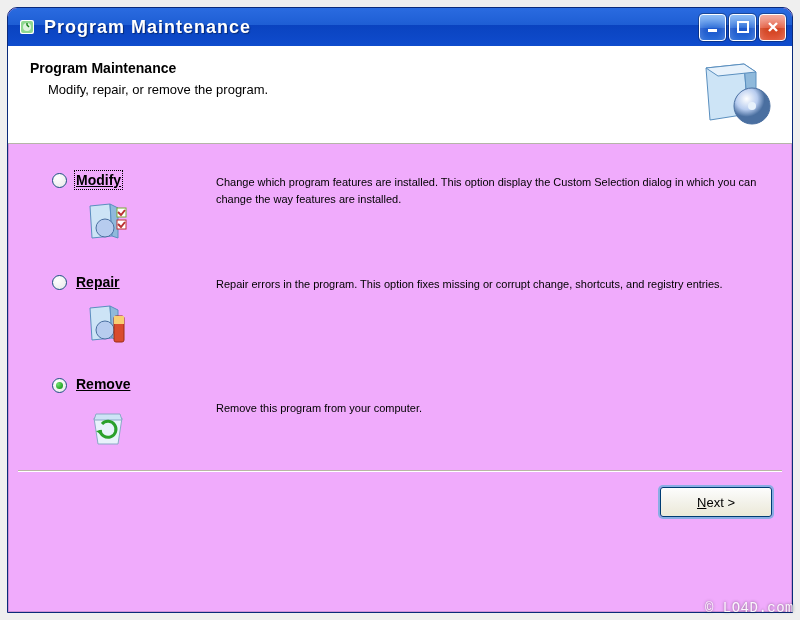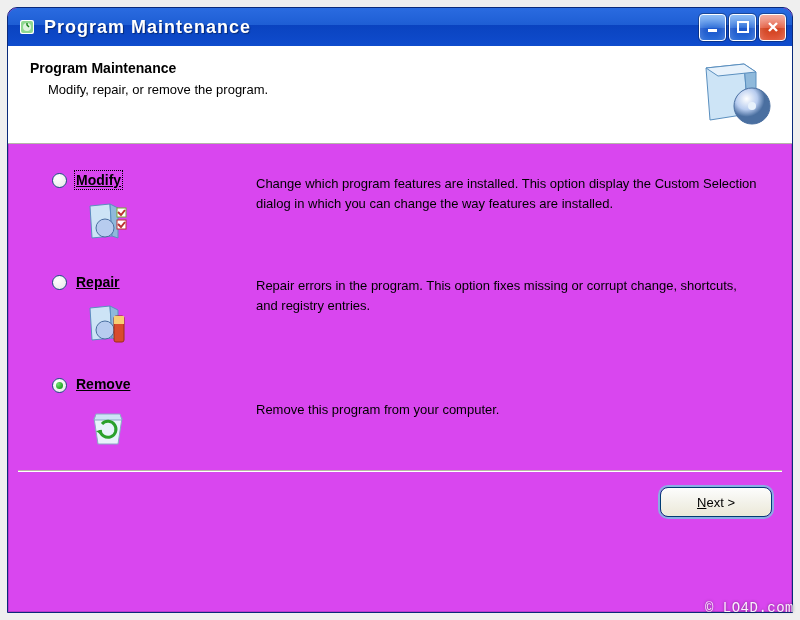--- a/index.html
+++ b/index.html
@@ -12,21 +12,21 @@
     font-size: 13px;
     color: #000;
     position: relative;
   }
   .window {
     position: absolute;
     left: 7px;
     top: 7px;
     width: 786px;
     height: 606px;
-    background: #d946ef;
+    background: #f0abfc;
     border: 1px solid #0a2a7a;
     border-radius: 10px 10px 0 0;
     box-shadow: 0 0 0 1px rgba(0,0,0,.15) inset;
     overflow: hidden;
   }
   .titlebar {
     height: 38px;
     background: linear-gradient(to bottom, #2a6be0 0%, #1e5ed4 45%, #0a43c0 46%, #0f4ccd 100%);
     display: flex;
     align-items: center;
@@ -148,22 +148,21 @@
     width: 48px; height: 48px;
     display: flex;
     align-items: center;
     justify-content: center;
   }
   .desc-col {
     flex: 1;
     padding-top: 2px;
     line-height: 1.5;
     color: #000;
-    font-size: 13px;
-    margin-left: 40px;
+    font-size: 11px;
   }
 
   
   .footer-sep {
     height: 2px;
     margin: 0 10px;
     border-top: 1px solid #b9b6a4;
     border-bottom: 1px solid #ffffff;
   }
   .footer {
@@ -177,21 +176,21 @@
   .btn {
     min-width: 112px;
     height: 30px;
     border: 1px solid #003c74;
     background: linear-gradient(to bottom, #fdfdfd, #f3f2ea 50%, #ece9d8);
     font-family: Tahoma, sans-serif;
     font-size: 13px;
     display: inline-flex;
     align-items: center;
     justify-content: center;
-    border-radius: 8px;
+    border-radius: 3px;
     box-shadow: inset 0 0 1px #fff;
   }
   .btn.default {
     box-shadow: 0 0 0 2px #89ade4, inset 0 0 1px #fff;
   }
   .btn .uchar { text-decoration: underline; }
 
   .watermark {
     position: absolute;
     right: 6px;

